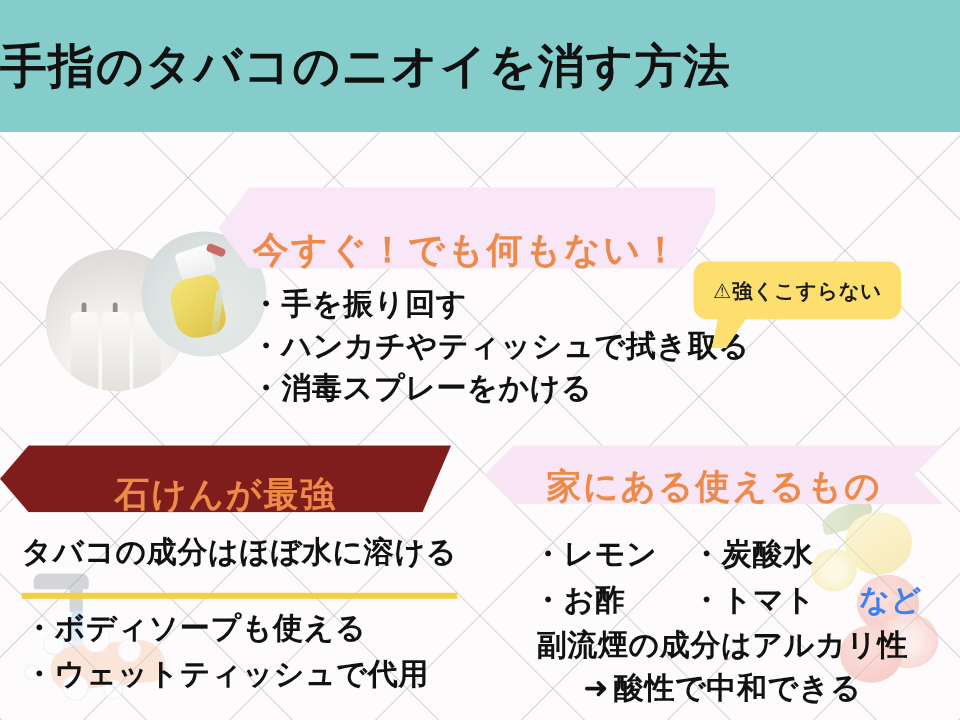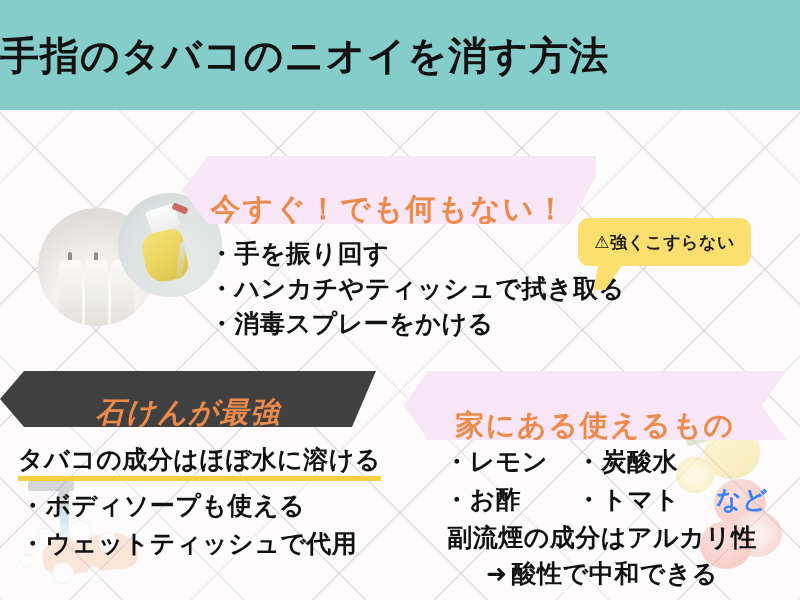--- a/index.html
+++ b/index.html
@@ -240,26 +240,25 @@
     background: #f9e7f7;
   }
   #ribbon-now .ribbon-text {
     font-size: 30px;
     letter-spacing: 2px;
   }
   #ribbon-soap {
     left: 0px; top: 371px;
     width: 376px; height: 56px;
     clip-path: polygon(24px 0, 100% 0, calc(100% - 24px) 100%, 24px 100%, 0 50%);
-    background: #404040;
-    font-style: italic;
+    background: #7f1d1d;
   }
   #ribbon-home {
     left: 404px; top: 371px;
-    width: 382px; height: 69px;
+    width: 382px; height: 49px;
     clip-path: polygon(24px 0, 100% 0, calc(100% - 24px) 50%, 100% 100%, 24px 100%, 0 50%);
     background: #f8e6f7;
   }
 
   
   #now-list {
     position: absolute;
     left: 209px; top: 236px;
     z-index: 5;
     color: #111111;
@@ -310,21 +309,21 @@
   }
   #soap-headline {
     display: inline-block;
     margin-left: 18px;
     font-size: 25px;
     font-weight: 700;
     color: #111111;
     letter-spacing: 0.5px;
     line-height: 32px;
     border-bottom: 5px solid #f2d03f;
-    padding-bottom: 0;
+    padding-bottom: 18px;
     white-space: nowrap;
   }
   #soap-bullets {
     margin-top: 6px;
     margin-left: 20px;
     font-size: 25px;
     font-weight: 700;
     color: #111111;
     line-height: 38px;
     letter-spacing: 0.5px;

